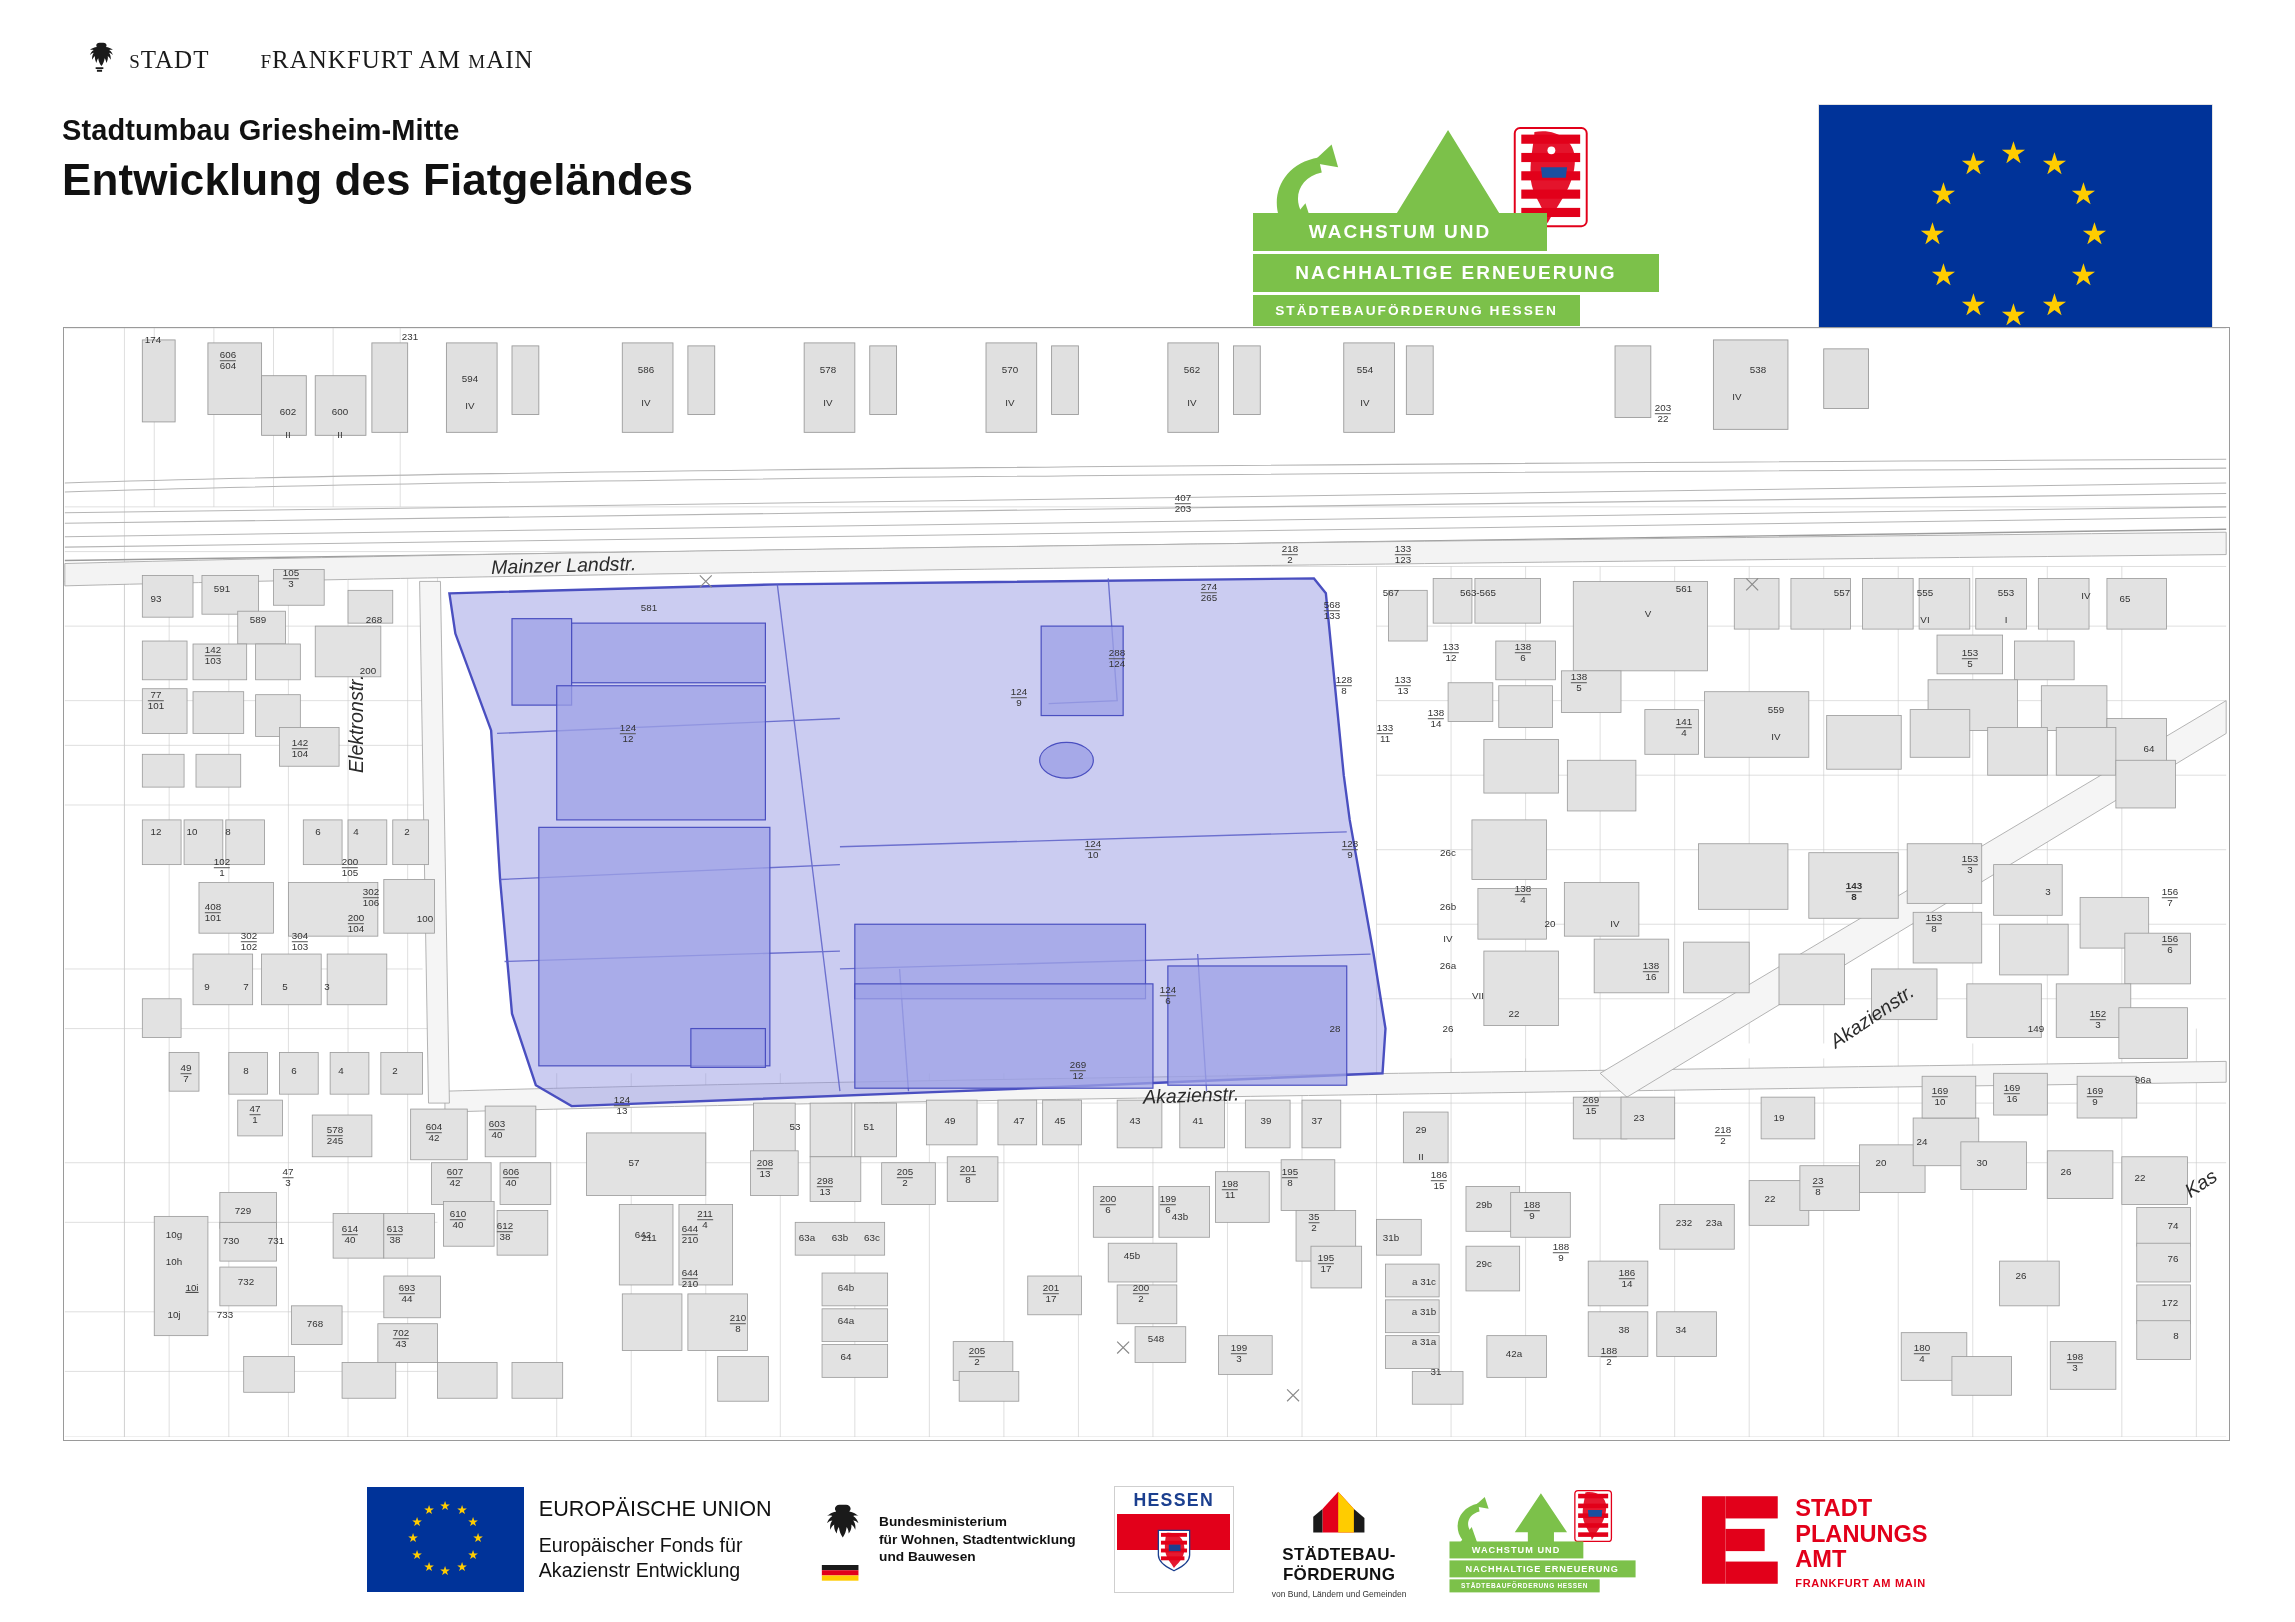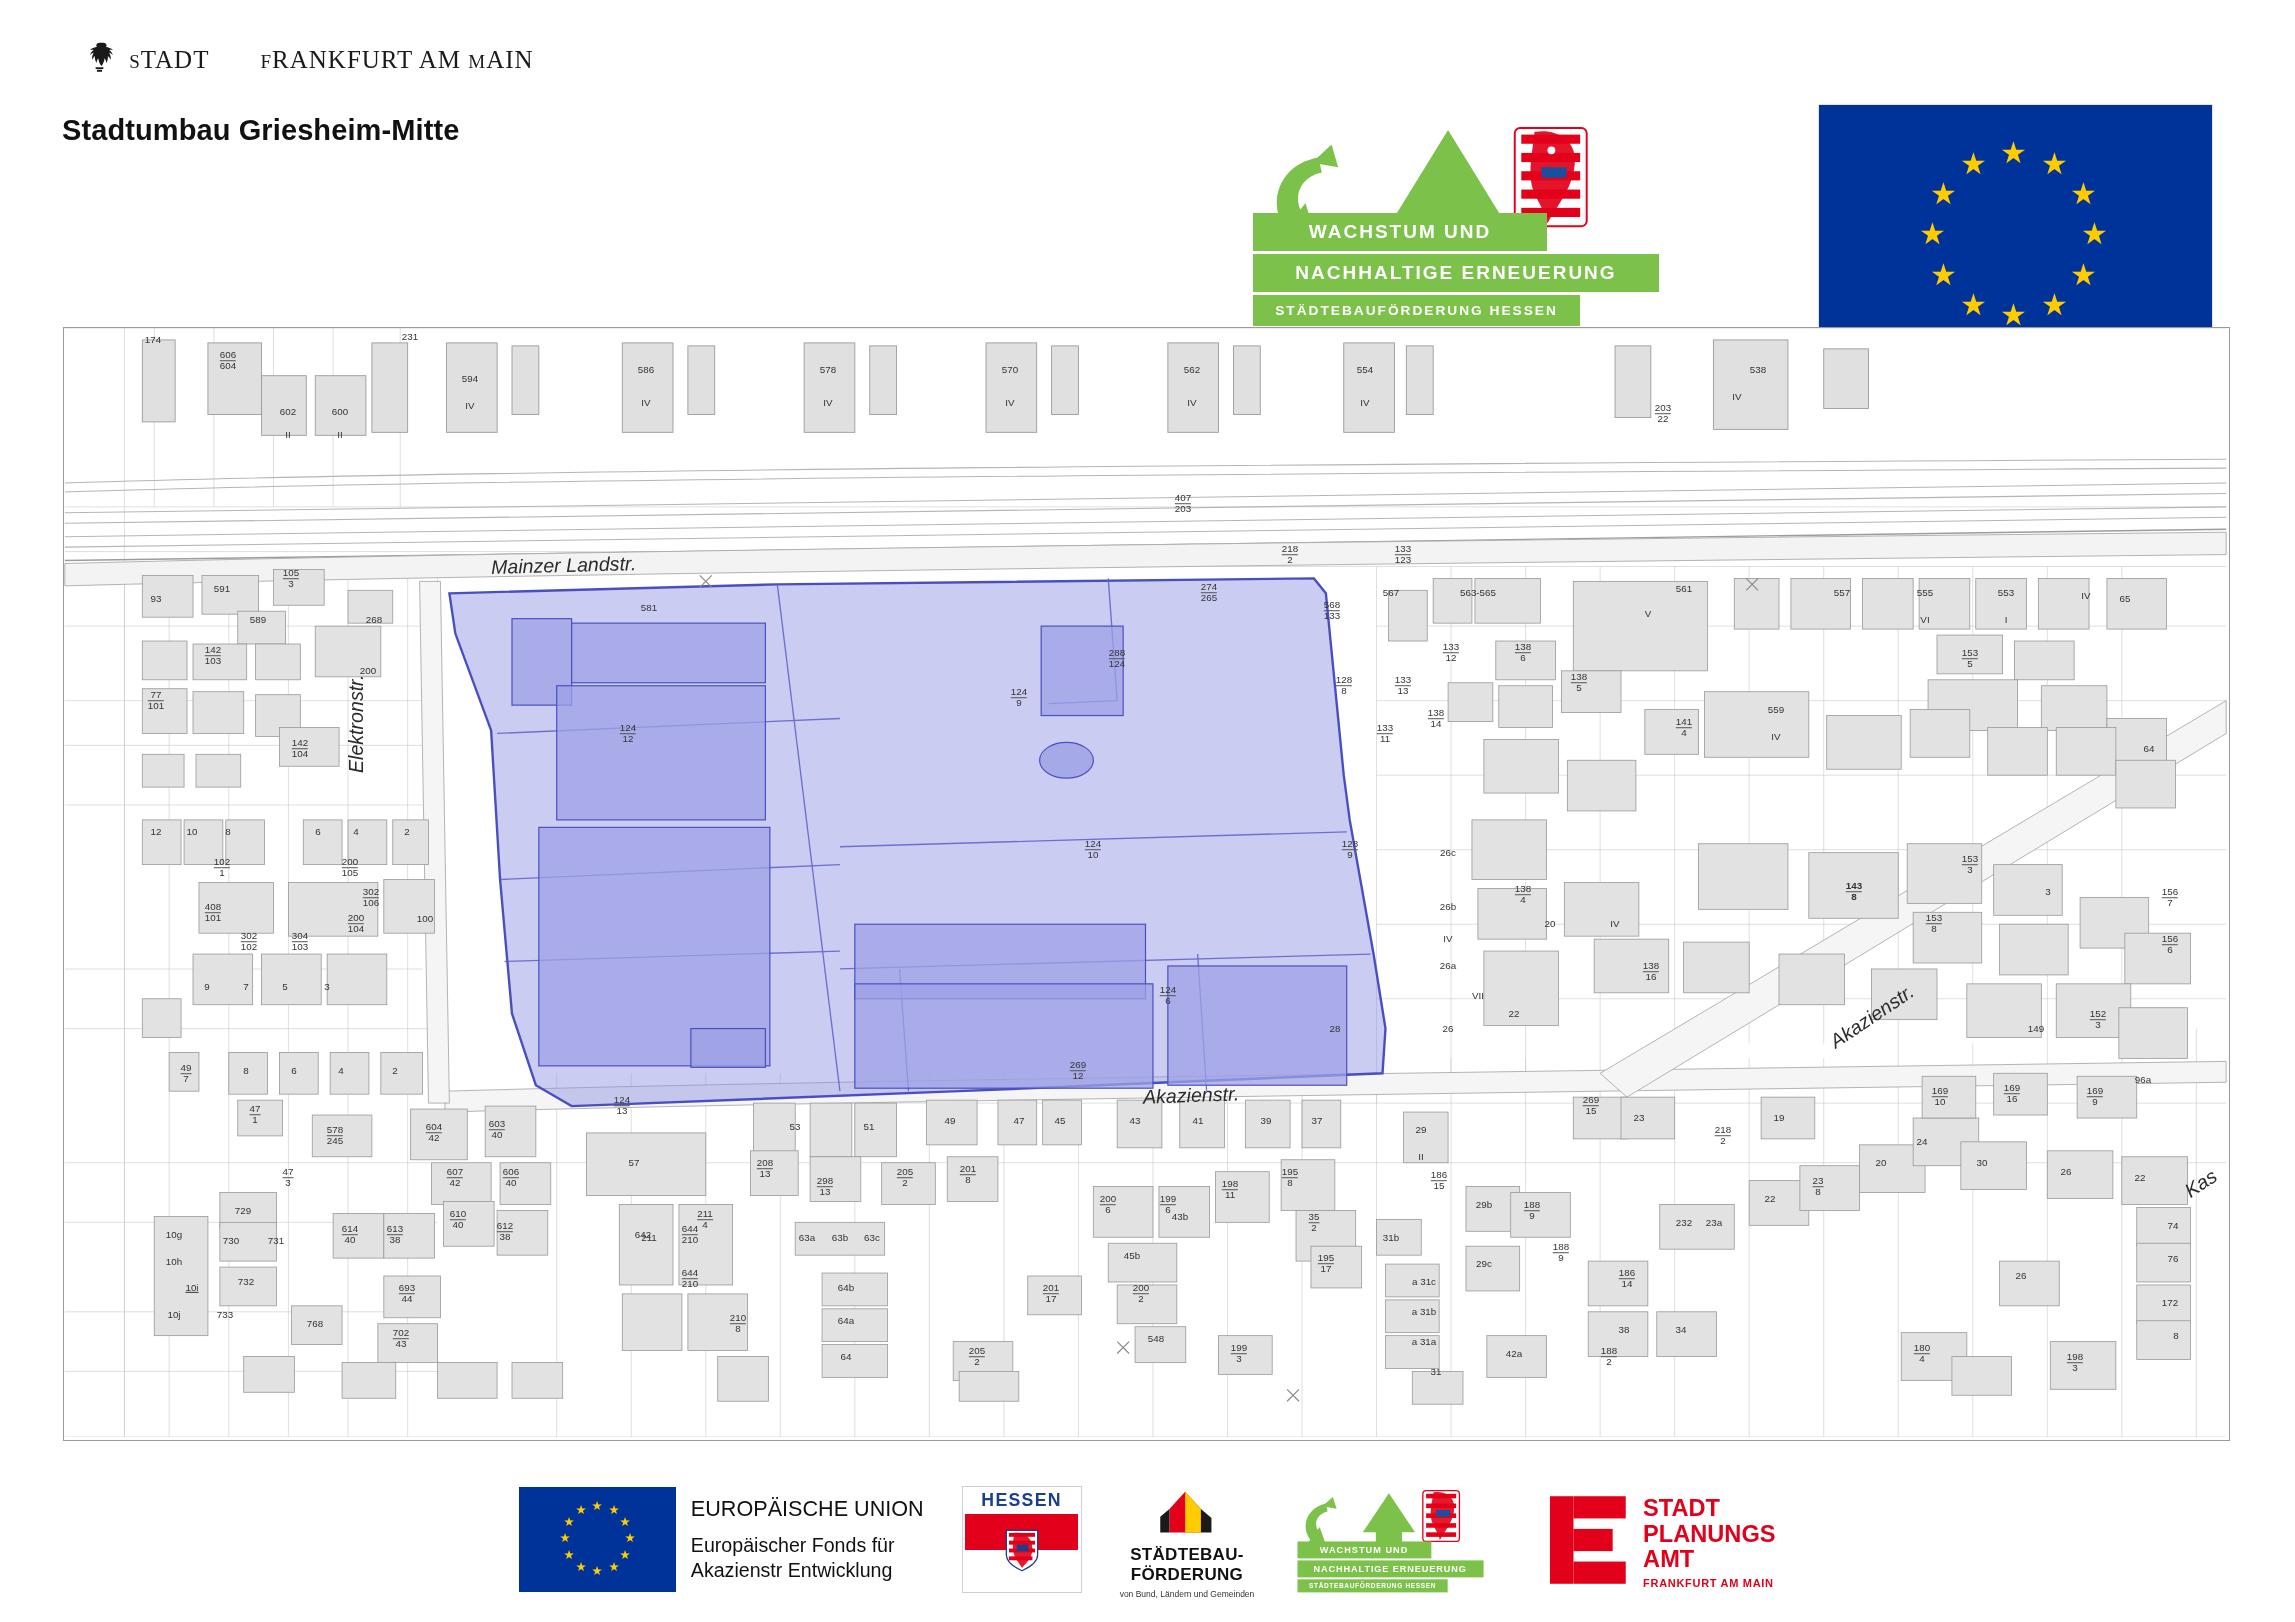--- a/index.html
+++ b/index.html
@@ -241,20 +241,21 @@
     <path d="M32 6c-3 0-5 2-5 4 0 1 .5 2 1 2.5-4 .5-8 2-11 4.5 2-.5 4-.5 6 0-3 2-5 5-6 8 2-2 4-3 6-3.5-2 3-3 7-2.5 11 1-2.5 2.5-4.5 4.5-6-.5 4 .5 8 2.5 11 0-3 1-5.5 2.5-7.5.5 5 2.5 9 5 12 2.5-3 4.5-7 5-12 1.5 2 2.5 4.5 2.5 7.5 2-3 3-7 2.5-11 2 1.5 3.5 3.5 4.5 6 .5-4-.5-8-2.5-11 2 .5 4 1.5 6 3.5-1-3-3-6-6-8 2-.5 4-.5 6 0-3-2.5-7-4-11-4.5.5-.5 1-1.5 1-2.5 0-2-2-4-5-4z" fill="#1a1a1a"></path>
     <path d="M26 44h12v3H26zM28 48h8v3h-8z" fill="#1a1a1a"></path>
   </svg>
   <div class="city-text">
     <span class="small">S</span>TADT <span style="display:inline-block;width:37px"></span> <span class="small">F</span>RANKFURT AM <span class="small">M</span>AIN
   </div>
 </div>
 
 <div class="title-block">
   <div class="title-sub">Stadtumbau Griesheim-Mitte</div>
+  <div class="title-main">Entwicklung des Fiatgeländes</div>
 </div>
 
 <div class="wachstum-top">
   <svg viewBox="0 0 720 400" width="471" height="262">
 
     <path d="M120 80 C60 90 40 150 70 190 L95 165 C80 140 92 110 125 103 Z" fill="#7cc14a"></path>
     <path d="M62 196 L100 150 L118 205 Z" fill="#7cc14a"></path>
     <path d="M140 60 L150 95 L110 88 Z" fill="#7cc14a"></path>
 
     <path d="M238 168 L318 38 L398 168 L358 168 L358 205 L278 205 L278 168 Z" fill="#7cc14a"></path>
@@ -1355,20 +1356,33 @@
         <div class="eu-star" style="font-size: 12.4px; left: 56px; top: 17.4px;">★</div>
       </div>
     <div class="eu-footer-text">
       <div class="big">EUROPÄISCHE UNION</div>
       <div style="height:9.2px"></div>
       <div>Europäischer Fonds für</div>
       <div>Akazienstr Entwicklung</div>
     </div>
   </div>
 
+  <div class="bmwsb">
+    <svg width="59" height="85" viewBox="0 0 90 130">
+      <path d="M45 12c-4 0-7 3-7 6 0 2 1 3 2 4-6 1-11 4-14 7 3-1 6-1 8 0-4 3-7 7-8 11 3-3 6-4 8-4-3 4-4 9-3 14 1-3 3-6 6-8-1 5 1 10 4 14 0-4 1-7 3-10 1 7 3 12 6 16 3-4 5-9 6-16 2 3 3 6 3 10 3-4 5-9 4-14 3 2 5 5 6 8 1-5 0-10-3-14 2 0 5 1 8 4-1-4-4-8-8-11 2-1 5-1 8 0-3-3-8-6-14-7 1-1 2-2 2-4 0-3-3-6-7-6z" fill="#1a1a1a"></path>
+      <rect x="18" y="104" width="56" height="8" fill="#1a1a1a"></rect>
+      <rect x="18" y="112" width="56" height="8" fill="#e2001a"></rect>
+      <rect x="18" y="120" width="56" height="8" fill="#ffcc00"></rect>
+    </svg>
+    <div class="bmwsb-text">
+      <div class="ln1">Bundesministerium</div>
+      <div>für Wohnen, Stadtentwicklung</div>
+      <div>und Bauwesen</div>
+    </div>
+  </div>
 
   <div class="hessen-box">
     <div class="hessen-title">HESSEN</div>
     <div class="hessen-flag">
       <svg width="34" height="43" viewBox="0 0 52 66">
         <path d="M2 2 H50 V40 C50 54 30 62 26 64 C22 62 2 54 2 40 Z" fill="#ffffff" stroke="#1b3f8f" stroke-width="2"></path>
         <g fill="#e2001a">
           <rect x="6" y="6" width="40" height="6"></rect>
           <rect x="6" y="18" width="40" height="6"></rect>
           <rect x="6" y="30" width="40" height="6"></rect>

